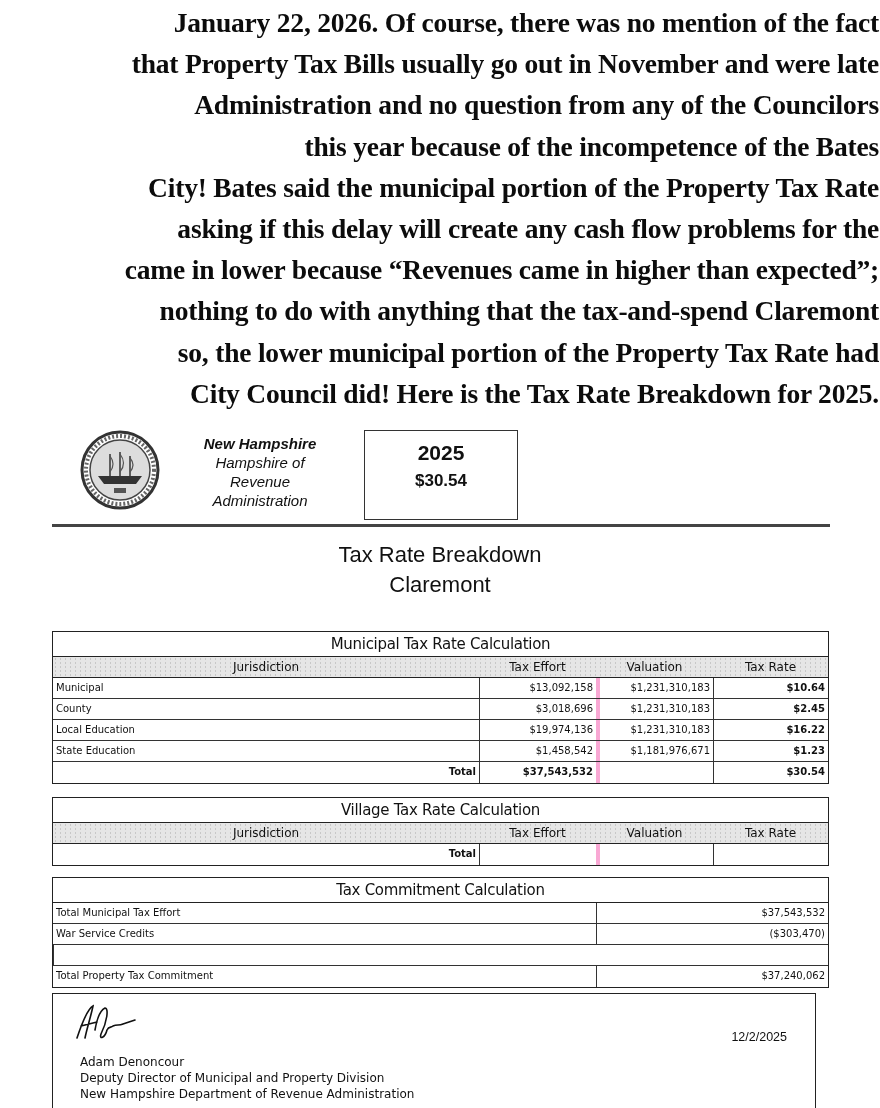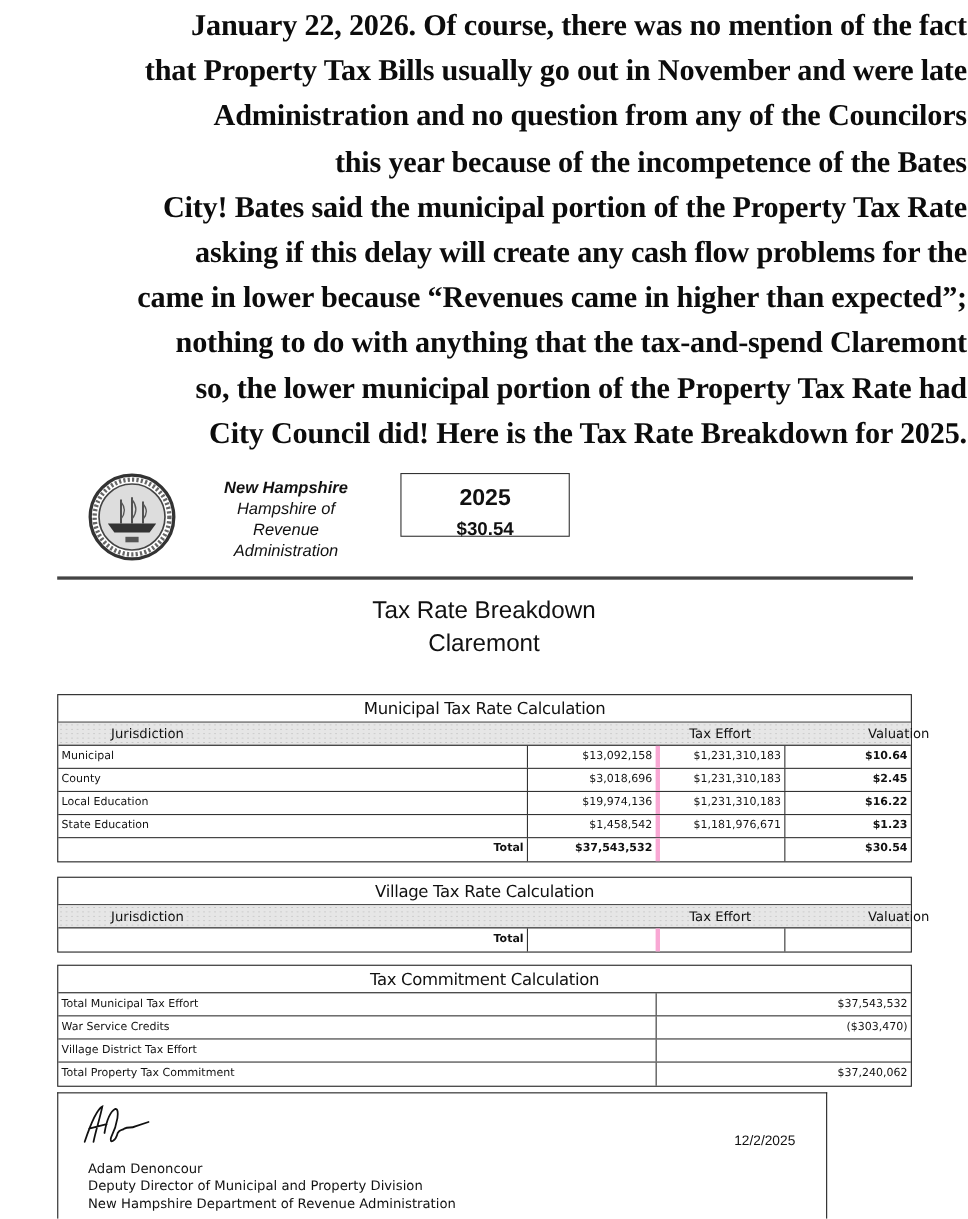--- a/index.html
+++ b/index.html
@@ -15,21 +15,21 @@
   .seal {
     position: absolute; left: 80px; top: 430px; width: 80px; height: 80px;
   }
   .agency {
     position: absolute; left: 185px; top: 434px; width: 150px;
     text-align: center; font-family: "Liberation Sans", sans-serif;
     font-size: 15px; line-height: 19px; font-style: italic; color: #111;
   }
   .agency .bold { font-weight: bold; }
   .ratebox {
-    position: absolute; left: 364px; top: 430px; width: 154px; height: 58px;
+    position: absolute; left: 364px; top: 430px; width: 154px; height: 90px;
     border: 1.5px solid #333; box-sizing: border-box; text-align: center;
     font-family: "Liberation Sans", sans-serif; font-weight: bold; color: #111;
   }
   .ratebox .yr { font-size: 21px; margin-top: 10px; }
   .ratebox .rt { font-size: 17px; margin-top: 6px; }
   .hrule { position: absolute; left: 52px; top: 524px; width: 778px; height: 3px; background: #444; }
   .doc-title {
     position: absolute; left: 0; top: 540px; width: 880px; text-align: center;
     font-family: "Liberation Sans", sans-serif; font-weight: normal; font-size: 22px; line-height: 30px; color: #111;
   }
@@ -42,26 +42,26 @@
     font-family: "DejaVu Sans", sans-serif; letter-spacing: -0.3px;
   }
   .row { display: flex; height: 21px; border-bottom: 1px solid #333; box-sizing: border-box; }
   .row:last-child { border-bottom: none; }
   .row .c { box-sizing: border-box; line-height: 20px; padding: 0 3px; white-space: nowrap; overflow: hidden; }
   .c.j { flex: 0 0 426px; }
   .c.e { flex: 0 0 117px; border-left: 1px solid #333; text-align: right; }
   .c.v { flex: 0 0 117px; border-left: 4px solid #f9a8d4; text-align: right; }
   .c.r { flex: 1 1 auto; border-left: 1px solid #333; text-align: right; font-weight: bold; }
   .hdr { background: #e6e6e6; background-image: radial-gradient(#c8c8c8 0.8px, transparent 1px); background-size: 5px 4px; border-bottom: 1.5px solid #222; }
-  .hdr .c { font-size: 12px; border-left: none; font-weight: normal; margin-left: 45px; }
+  .hdr .c { text-align: center; font-size: 12px; border-left: none; font-weight: normal; }
   .b { font-weight: bold; text-align: right; }
   .crow .c.l { flex: 0 0 543px; }
   .crow .c.val { flex: 1 1 auto; border-left: 1px solid #333; text-align: right; }
   .sig {
-    position: absolute; left: 52px; top: 993px; width: 700px; height: 115px;
+    position: absolute; left: 52px; top: 993px; width: 764px; height: 115px;
     border: 1.5px solid #222; border-bottom: none; box-sizing: border-box;
     font-family: "DejaVu Sans", sans-serif; color: #111;
   }
   .sig .mark { position: absolute; left: 18px; top: 6px; width: 70px; height: 44px; }
   .sig .date { position: absolute; right: 28px; top: 36px; font-size: 12.5px; font-family: "Liberation Sans", sans-serif; }
   .sig .lines { position: absolute; left: 27px; top: 60px; font-size: 12px; line-height: 16px; }
 </style>
 </head>
 <body>
 
@@ -169,21 +169,20 @@
   <div class="cap">Tax Commitment Calculation</div>
   <div class="row crow">
     <div class="c l">Total Municipal Tax Effort</div>
     <div class="c val">$37,543,532</div>
   </div>
   <div class="row crow">
     <div class="c l">War Service Credits</div>
     <div class="c val">($303,470)</div>
   </div>
   <div class="row crow">
-    <div class="c l">Village District Tax Effort</div>
     <div class="c val"></div>
   </div>
   <div class="row crow">
     <div class="c l">Total Property Tax Commitment</div>
     <div class="c val">$37,240,062</div>
   </div>
 </div>
 
 <div class="sig">
   <svg class="mark" viewBox="0 0 70 44">

